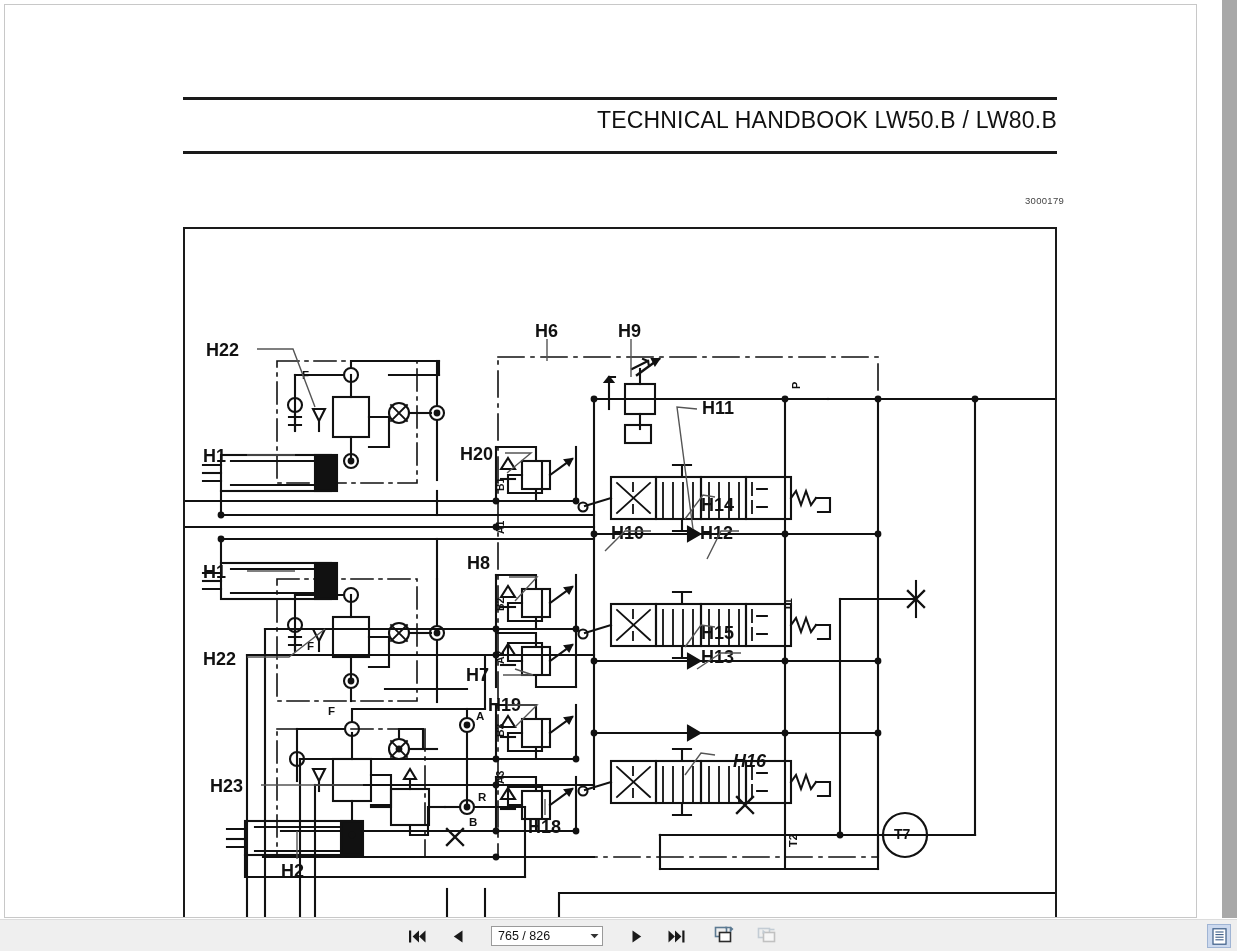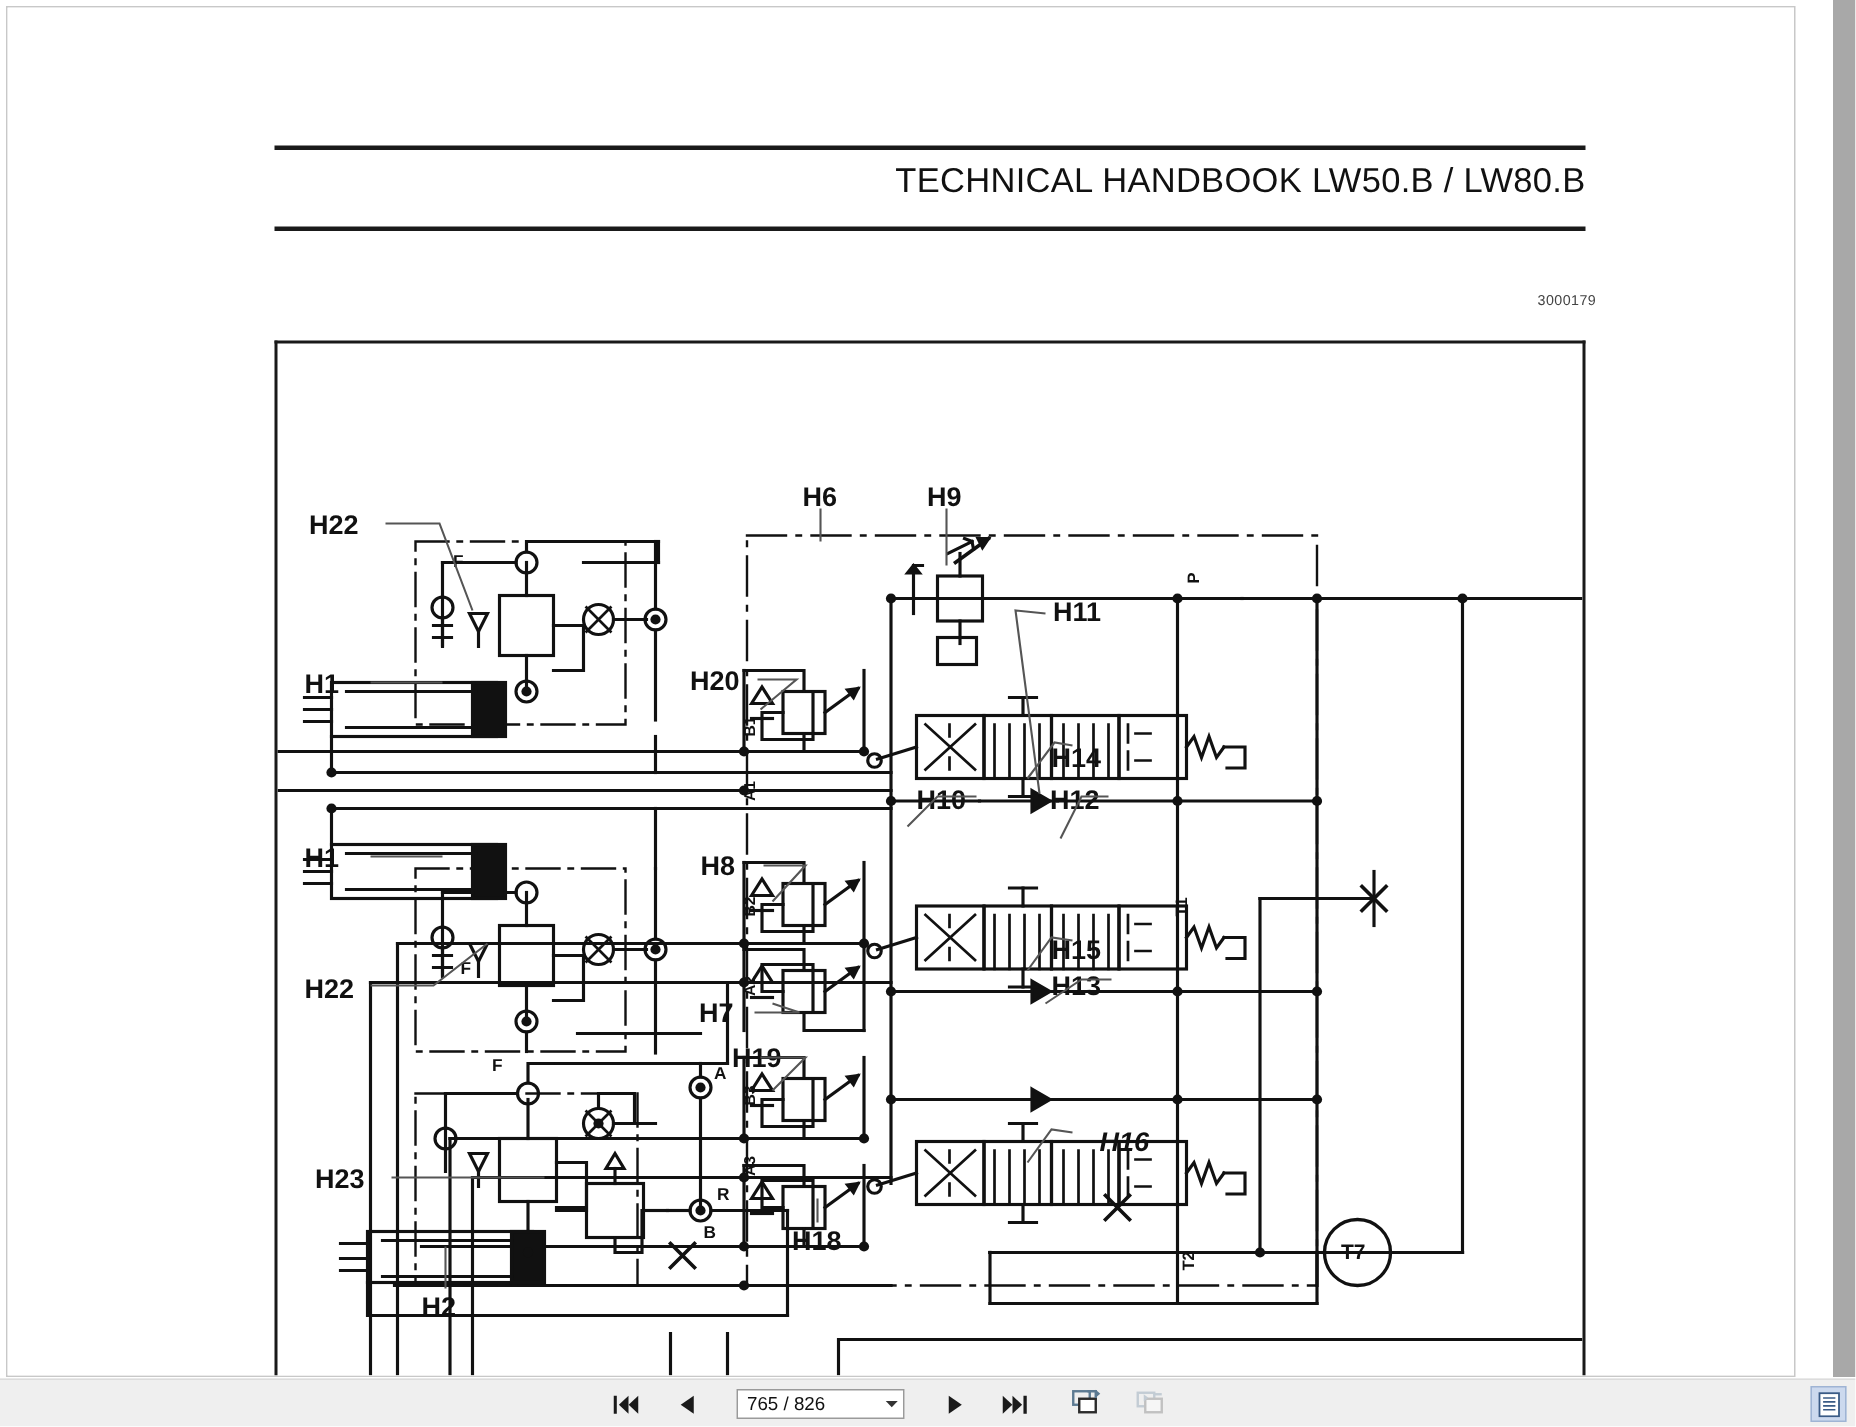--- a/index.html
+++ b/index.html
@@ -574,21 +574,21 @@
         <div class="lbl" style="left:18px;  top:421px;">H22</div>
         <div class="lbl" style="left:25px;  top:548px;">H23</div>
         <div class="lbl" style="left:96px;  top:633px;">H2</div>
         <div class="lbl" style="left:350px; top:93px;">H6</div>
         <div class="lbl" style="left:433px; top:93px;">H9</div>
         <div class="lbl" style="left:517px; top:170px;">H11</div>
         <div class="lbl" style="left:275px; top:216px;">H20</div>
         <div class="lbl" style="left:516px; top:267px;">H14</div>
         <div class="lbl" style="left:426px; top:295px;">H10</div>
         <div class="lbl" style="left:515px; top:295px;">H12</div>
-        <div class="lbl" style="left:282px; top:339px;">H8</div>
+        <div class="lbl" style="left:282px; top:325px;">H8</div>
         <div class="lbl" style="left:516px; top:395px;">H15</div>
         <div class="lbl" style="left:516px; top:419px;">H13</div>
         <div class="lbl" style="left:281px; top:437px;">H7</div>
         <div class="lbl" style="left:277px; top:467px;margin-left:26px;">H19</div>
         <div class="lbl" style="left:548px; top:523px;font-style:italic;">H16</div>
         <div class="lbl" style="left:343px; top:589px;">H18</div>
         <div class="lbl" style="left:709px; top:598px; font-size:14px;">T7</div>
 
         <div class="lbl sm" style="left:117px; top:141px;">F</div>
         <div class="lbl sm" style="left:122px; top:412px;">F</div>

